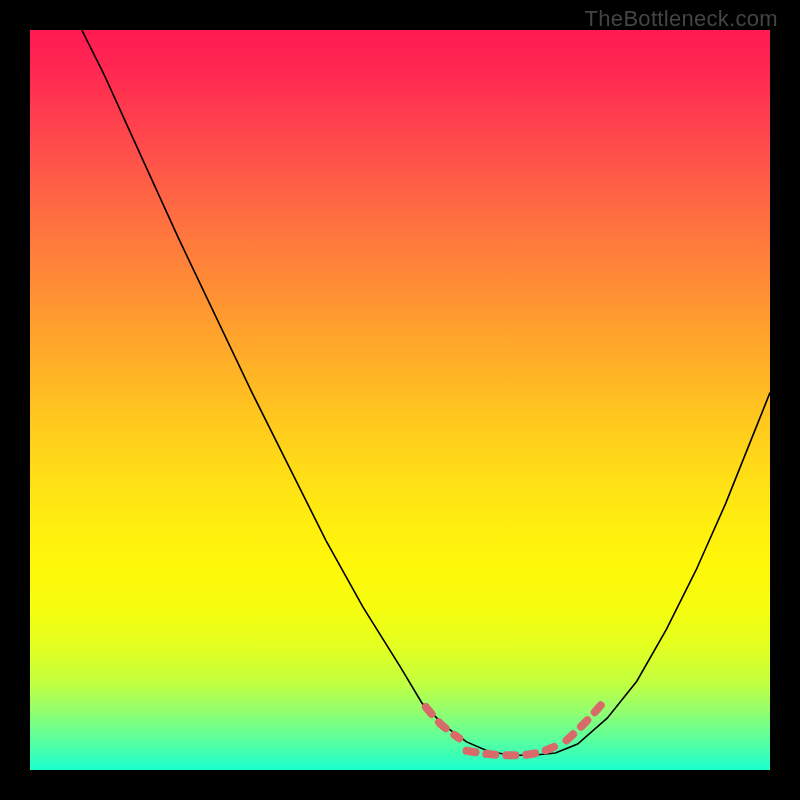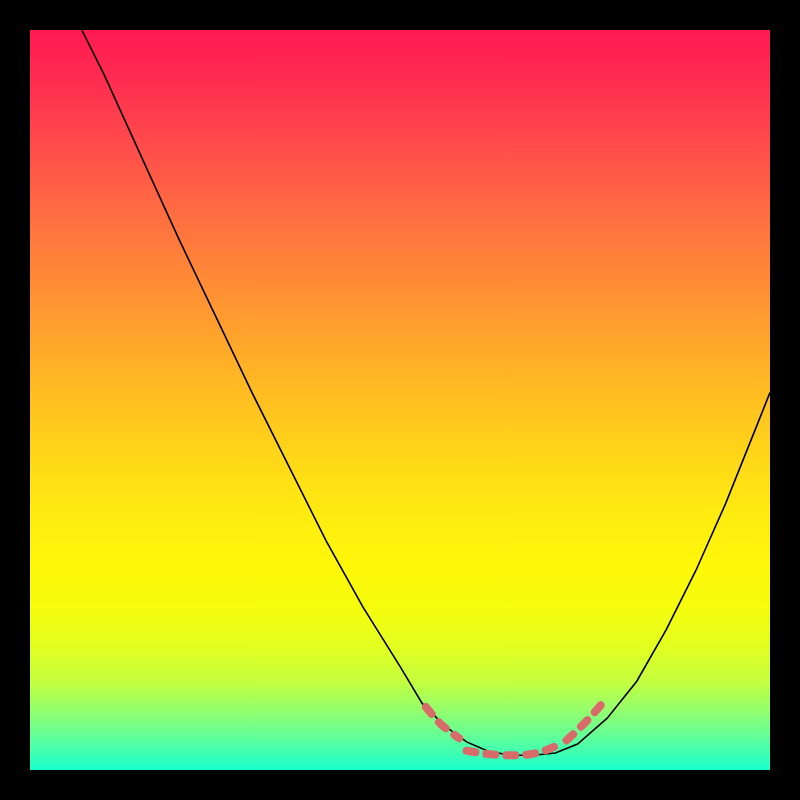--- a/index.html
+++ b/index.html
@@ -59,20 +59,21 @@
     left: 0;
     top: 0;
     width: 100%;
     height: 100%;
   }
 </style>
 </head>
 <body>
 
 <div class="chart-container">
+  <div class="watermark">TheBottleneck.com</div>
   <div class="plot-area">
     <div class="gradient-bg"></div>
     <svg class="curve" viewBox="0 0 740 740" preserveAspectRatio="none">
       <path fill="none" stroke="#000000" stroke-width="1.6" d="M51.80 0.00 L74.00 44.40 L111.00 125.80 L148.00 207.20 L185.00 284.90 L222.00 362.60 L259.00 436.60 L296.00 510.60 L333.00 577.20 L370.00 636.40 L392.20 673.40 L414.40 695.60 L436.60 711.88 L458.80 721.50 L481.00 725.20 L503.20 725.20 L525.40 722.98 L547.60 714.10 L577.20 688.20 L606.80 651.20 L636.40 599.40 L666.00 540.20 L695.60 473.60 L725.20 399.60 L740.00 362.60"></path>
       <g>
         <path fill="none" stroke="#d86a6a" stroke-width="8" stroke-linecap="round" stroke-dasharray="9 11" d="M395.90 677.10 L403.30 685.98 L410.70 694.12 L419.58 701.52 L429.20 708.18"></path>
         <path fill="none" stroke="#d86a6a" stroke-width="8" stroke-linecap="round" stroke-dasharray="9 11" d="M436.60 720.76 L445.48 722.24 L454.36 723.72 L463.24 724.46 L472.12 725.20 L481.00 725.20 L489.88 725.20 L498.76 724.46 L507.64 722.98 L516.52 720.02 L525.40 716.32"></path>
         <path fill="none" stroke="#d86a6a" stroke-width="8" stroke-linecap="round" stroke-dasharray="9 11" d="M536.50 710.40 L545.38 702.26 L555.00 692.64 L564.62 682.28 L574.24 671.18"></path>
       </g>
     </svg>

